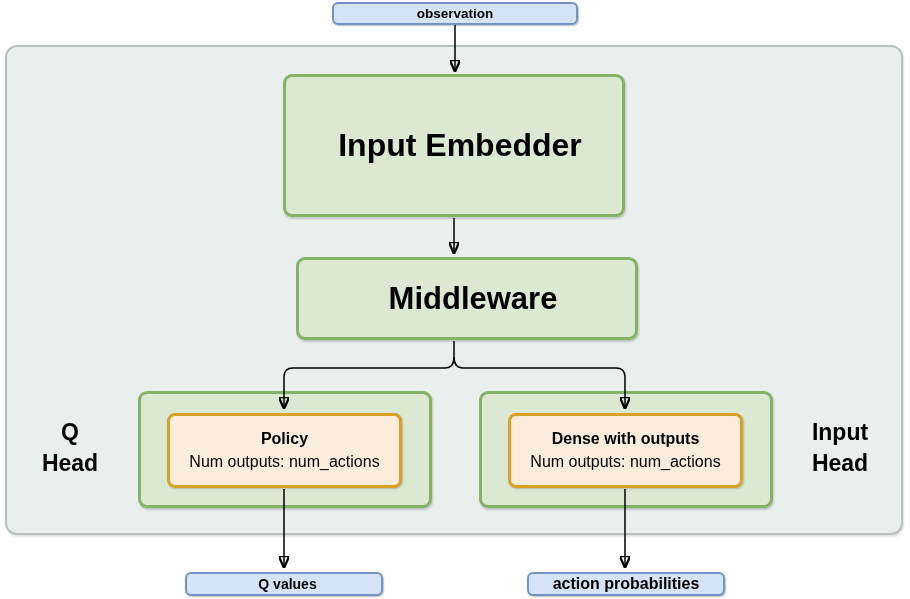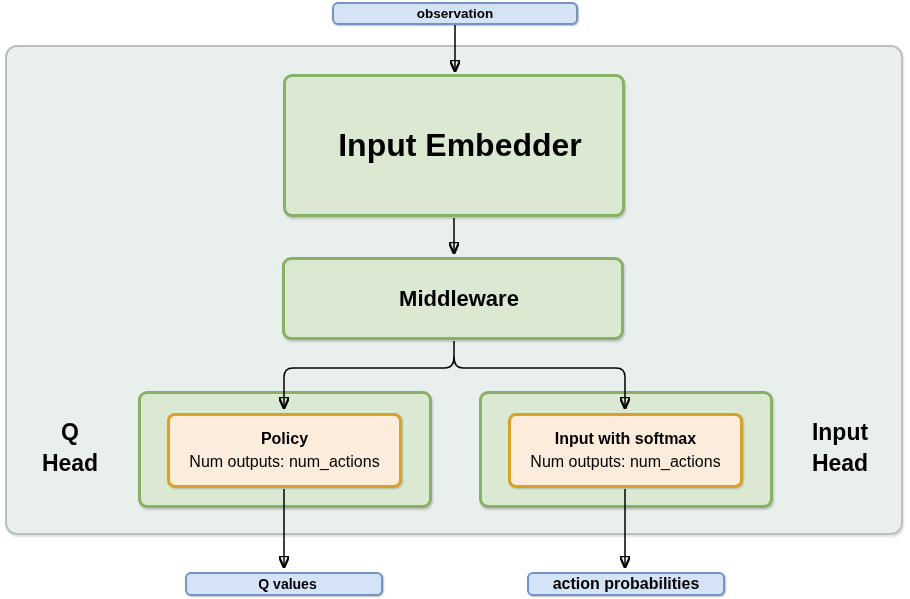--- a/index.html
+++ b/index.html
@@ -36,21 +36,21 @@
 
   .green-box{
     position:absolute; display:flex; align-items:center; justify-content:center;
     background:var(--green-fill);
     border:3px solid var(--green-border);
     border-radius:9px;
     box-shadow:1px 2px 2px rgba(0,0,0,0.18);
     padding-left:12px;
   }
   .input-embedder{left:283px; top:74px; width:342px; height:143px; font-size:32px; font-weight:bold;}
-  .middleware{left:282px; top:257px; width:342px; height:83px; font-size:22px; font-weight:bold;}
+  .middleware{left:296px; top:257px; width:342px; height:83px; font-size:31px; font-weight:bold;}
   .q-head-box{left:138px; top:391px; width:294px; height:117px;}
   .policy-head-box{left:479px; top:391px; width:294px; height:117px;}
 
   .orange-box{
     position:absolute; display:flex; flex-direction:column; gap:5px;
     align-items:center; justify-content:center;
     background:var(--orange-fill);
     border:3.5px solid var(--orange-border);
     border-radius:8px;
     box-shadow:1px 1px 2px rgba(0,0,0,0.2);
@@ -91,21 +91,21 @@
   </div>
 
   <div class="green-box q-head-box"></div>
   <div class="orange-box dense-left">
     <span class="title">Policy</span>
     <span class="subtitle">Num outputs: num_actions</span>
   </div>
 
   <div class="green-box policy-head-box"></div>
   <div class="orange-box dense-right">
-    <span class="title">Input with softmax</span>
+    <span class="title">Dense with outputs</span>
     <span class="subtitle">Num outputs: num_actions</span>
   </div>
 
   <div class="side-label q-head-label">
     <div>Q</div>
     <div>Head</div>
   </div>
 
   <div class="side-label policy-head-label">
     <div>Input</div>

